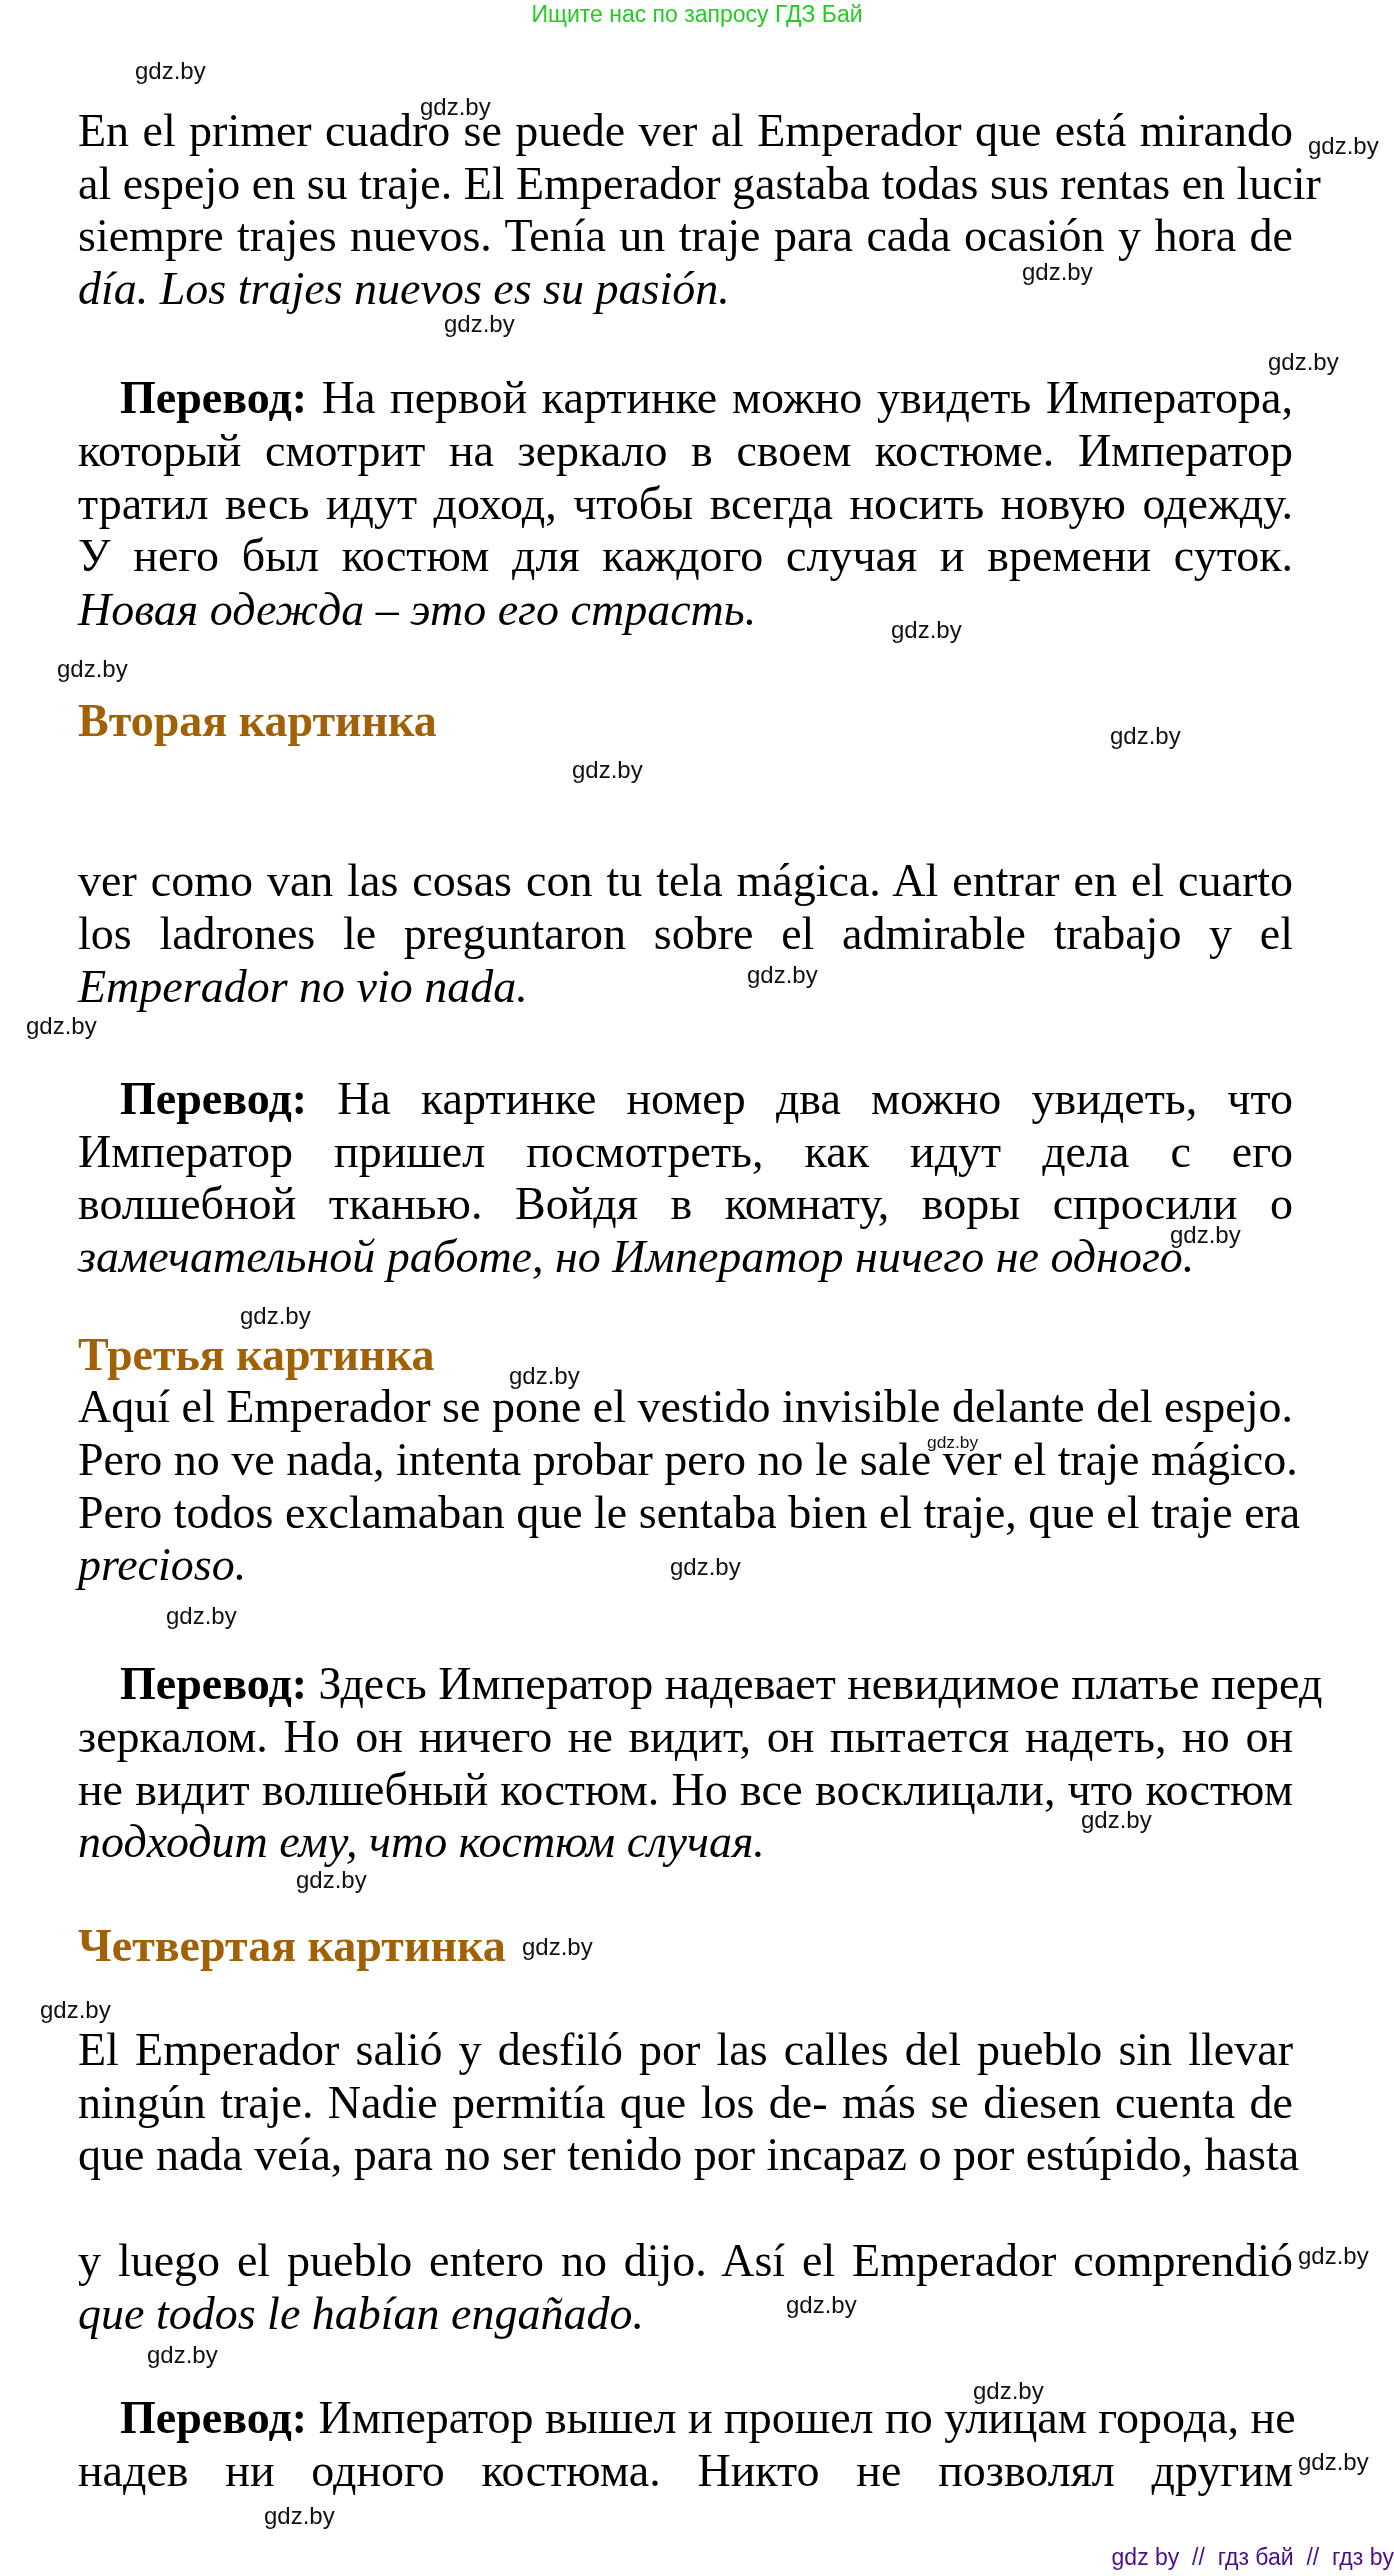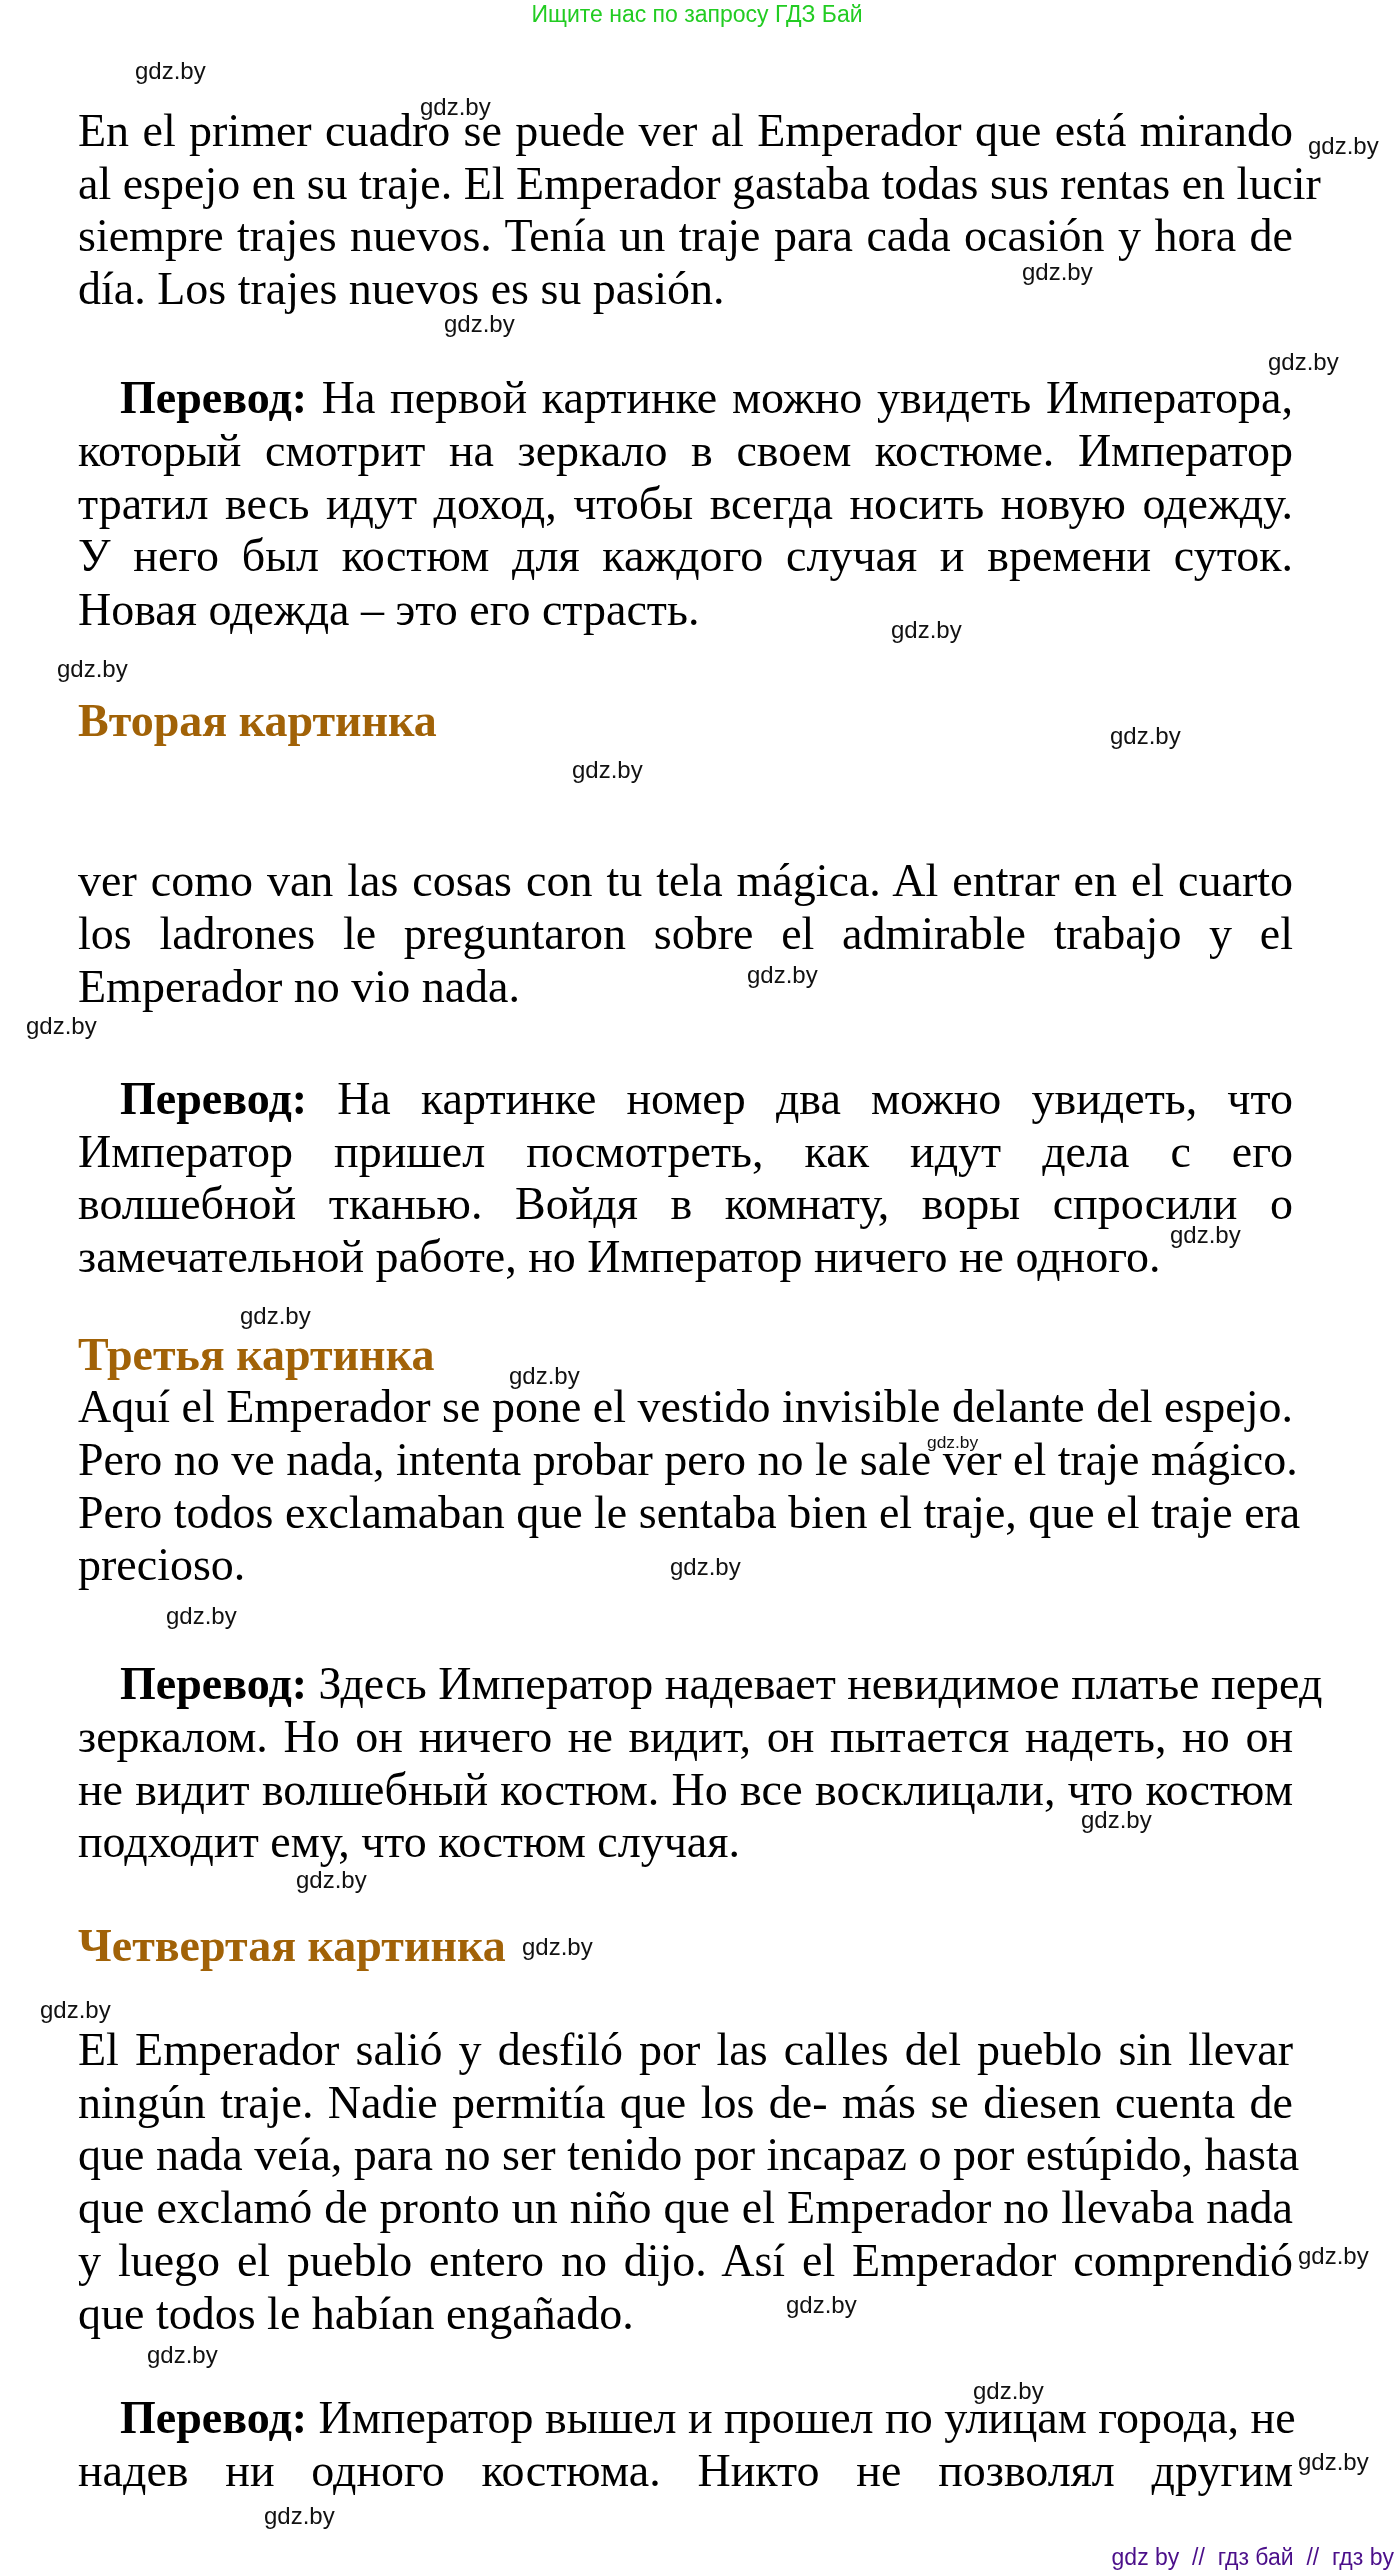--- a/index.html
+++ b/index.html
@@ -14,21 +14,21 @@
     position: absolute; left: 0; width: 1394px; top: 2544px; height: 27px;
     text-align: right; font-family: "Liberation Sans", "DejaVu Sans", sans-serif;
     font-size: 23px; line-height: 27px; color: #4b0f8a; white-space: pre;
   }
   .line {
     position: absolute; left: 78px; width: 1215px; height: 53px;
     font-family: "Liberation Serif", "DejaVu Serif", serif;
     font-size: 46px; line-height: 53px; color: #000;
     white-space: nowrap; text-align: justify; text-align-last: justify;
   }
-  .line.last { text-align: left; text-align-last: left; }
+  .line.last { text-align: left; text-align-last: left; font-style: italic; }
   .line b { font-weight: bold; margin-left: 42px; }
   .heading {
     position: absolute; left: 78px; height: 53px;
     font-family: "Liberation Serif", "DejaVu Serif", serif;
     font-size: 46px; line-height: 53px; font-weight: bold; color: #a16207; white-space: nowrap;
   }
   .wm {
     position: absolute; font-family: "Liberation Sans", "DejaVu Sans", sans-serif;
     font-size: 24px; line-height: 25px; color: #111; white-space: nowrap;
   }
@@ -73,21 +73,20 @@
   <div class="line" style="top:1657px"><b>Перевод:</b><span> Здесь Император надевает невидимое платье перед</span></div>
   <div class="line" style="top:1710px">зеркалом. Но он ничего не видит, он пытается надеть, но он</div>
   <div class="line" style="top:1763px">не видит волшебный костюм. Но все восклицали, что костюм</div>
   <div class="line last" style="top:1815px">подходит ему, что костюм случая.</div>
 
   <div class="heading" style="top:1919px">Четвертая картинка</div>
 
   <div class="line" style="top:2023px">El Emperador salió y desfiló por las calles del pueblo sin llevar</div>
   <div class="line" style="top:2076px">ningún traje. Nadie permitía que los de- más se diesen cuenta de</div>
   <div class="line" style="top:2128px">que nada veía, para no ser tenido por incapaz o por estúpido, hasta</div>
-  <div class="line" style="top:2181px">que exclamó de pronto un niño que el Emperador no llevaba nada</div>
   <div class="line" style="top:2234px">y luego el pueblo entero no dijo. Así el Emperador comprendió</div>
   <div class="line last" style="top:2287px">que todos le habían engañado.</div>
 
   <div class="line" style="top:2391px"><b>Перевод:</b><span> Император вышел и прошел по улицам города, не</span></div>
   <div class="line" style="top:2444px">надев ни одного костюма. Никто не позволял другим</div>
 
   <div class="wm" style="left:135px;top:58px">gdz.by</div>
   <div class="wm" style="left:420px;top:94px">gdz.by</div>
   <div class="wm" style="left:1308px;top:133px">gdz.by</div>
   <div class="wm" style="left:1022px;top:259px">gdz.by</div>

